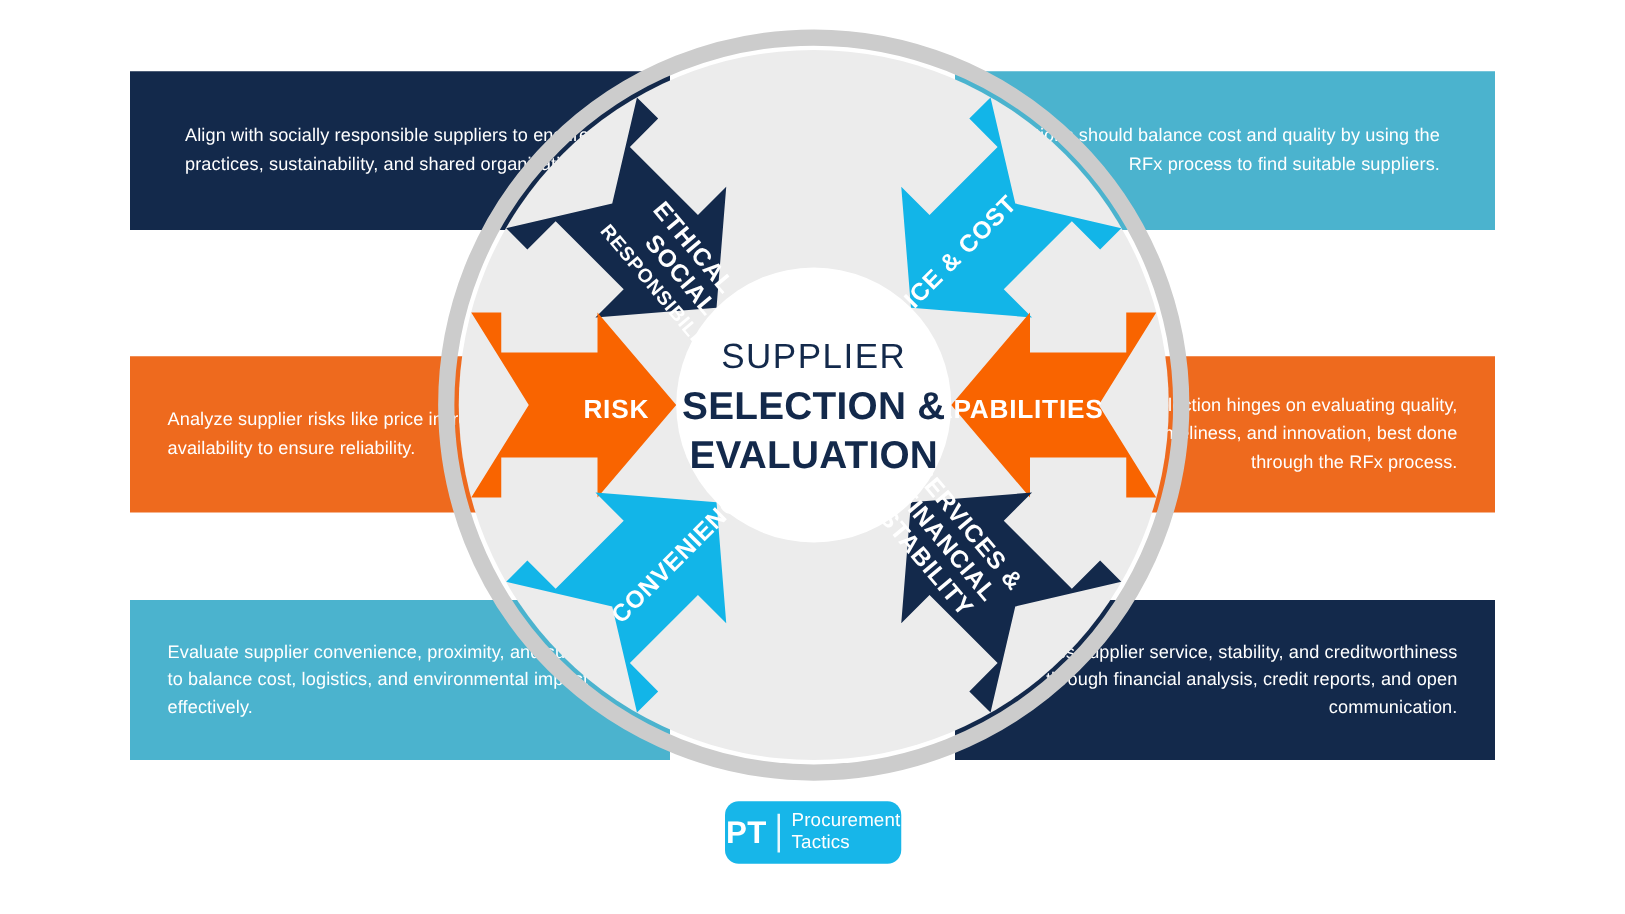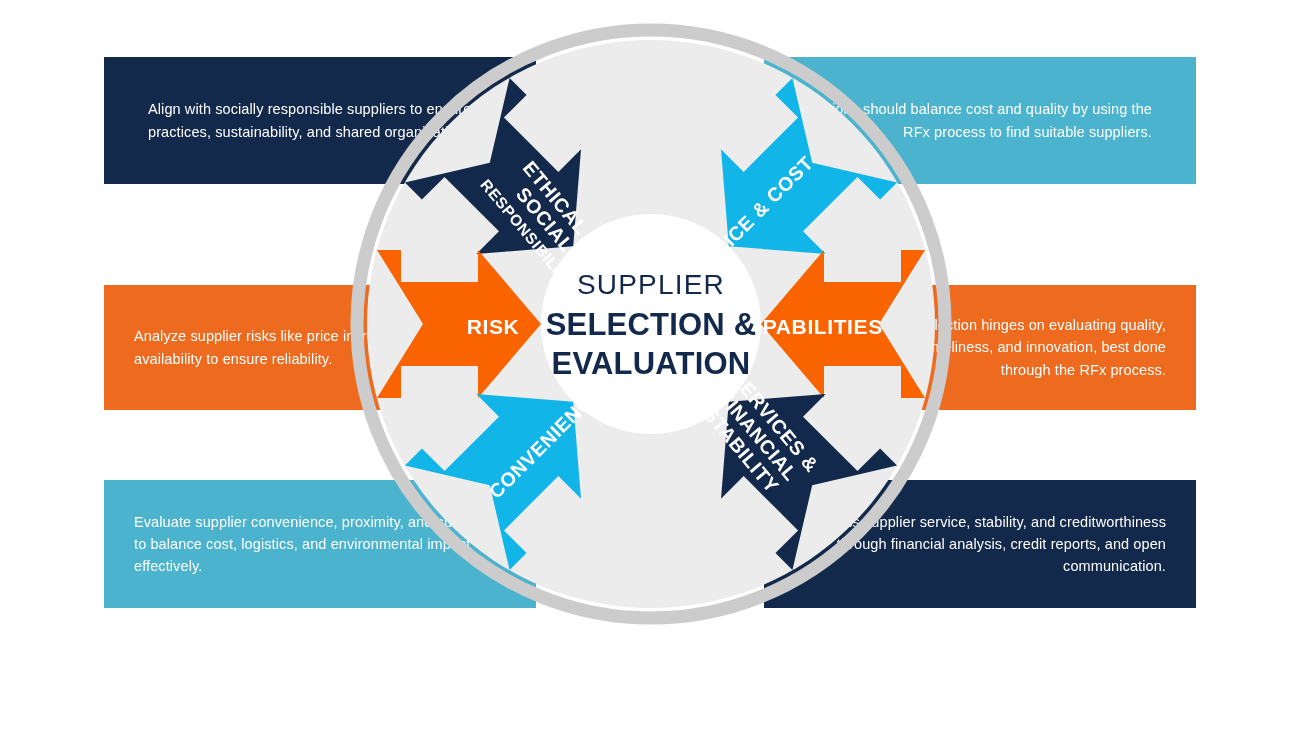--- a/index.html
+++ b/index.html
@@ -239,14 +239,22 @@
         <text class="seg-label diag" text-anchor="middle" x="0" y="30">STABILITY</text>
       </g>
 
       <text class="center-top" text-anchor="middle" x="302" y="272">SUPPLIER</text>
       <text class="center-main" text-anchor="middle" x="302" y="313">SELECTION &amp;</text>
       <text class="center-main" text-anchor="middle" x="302" y="352">EVALUATION</text>
 
     </svg>
   </div>
 
+  <div id="logo">
+    <span id="logo-pt">PT</span>
+    <span id="logo-divider"></span>
+    <span id="logo-words">
+      <span>Procurement</span><br>
+      <span>Tactics</span>
+    </span>
+  </div>
 
 </div>
 
 </body></html>

